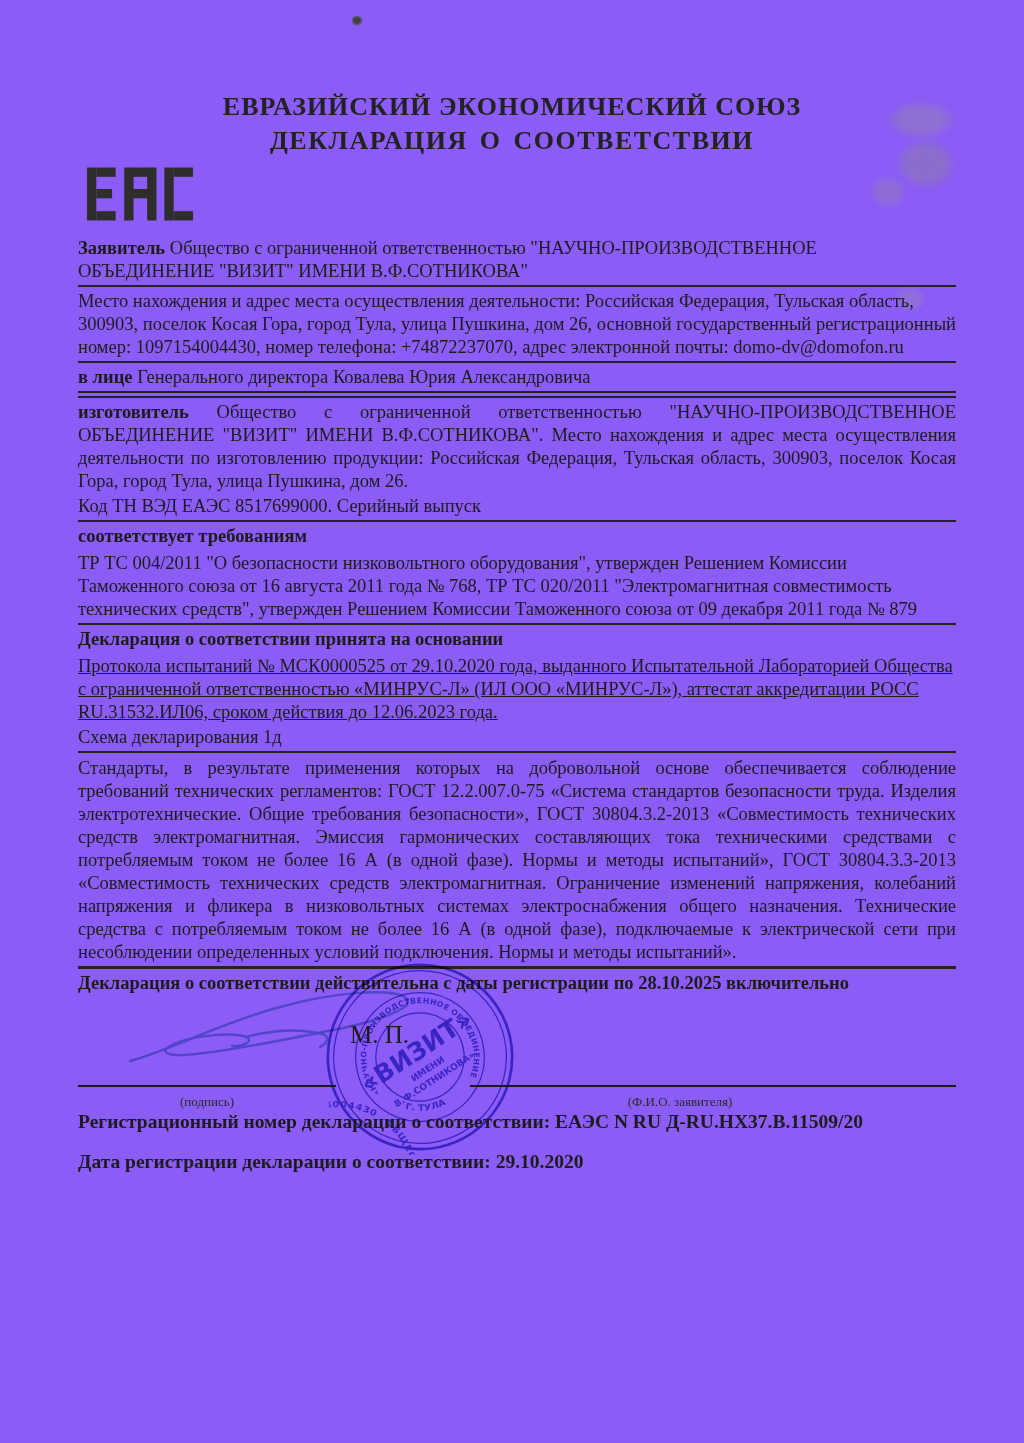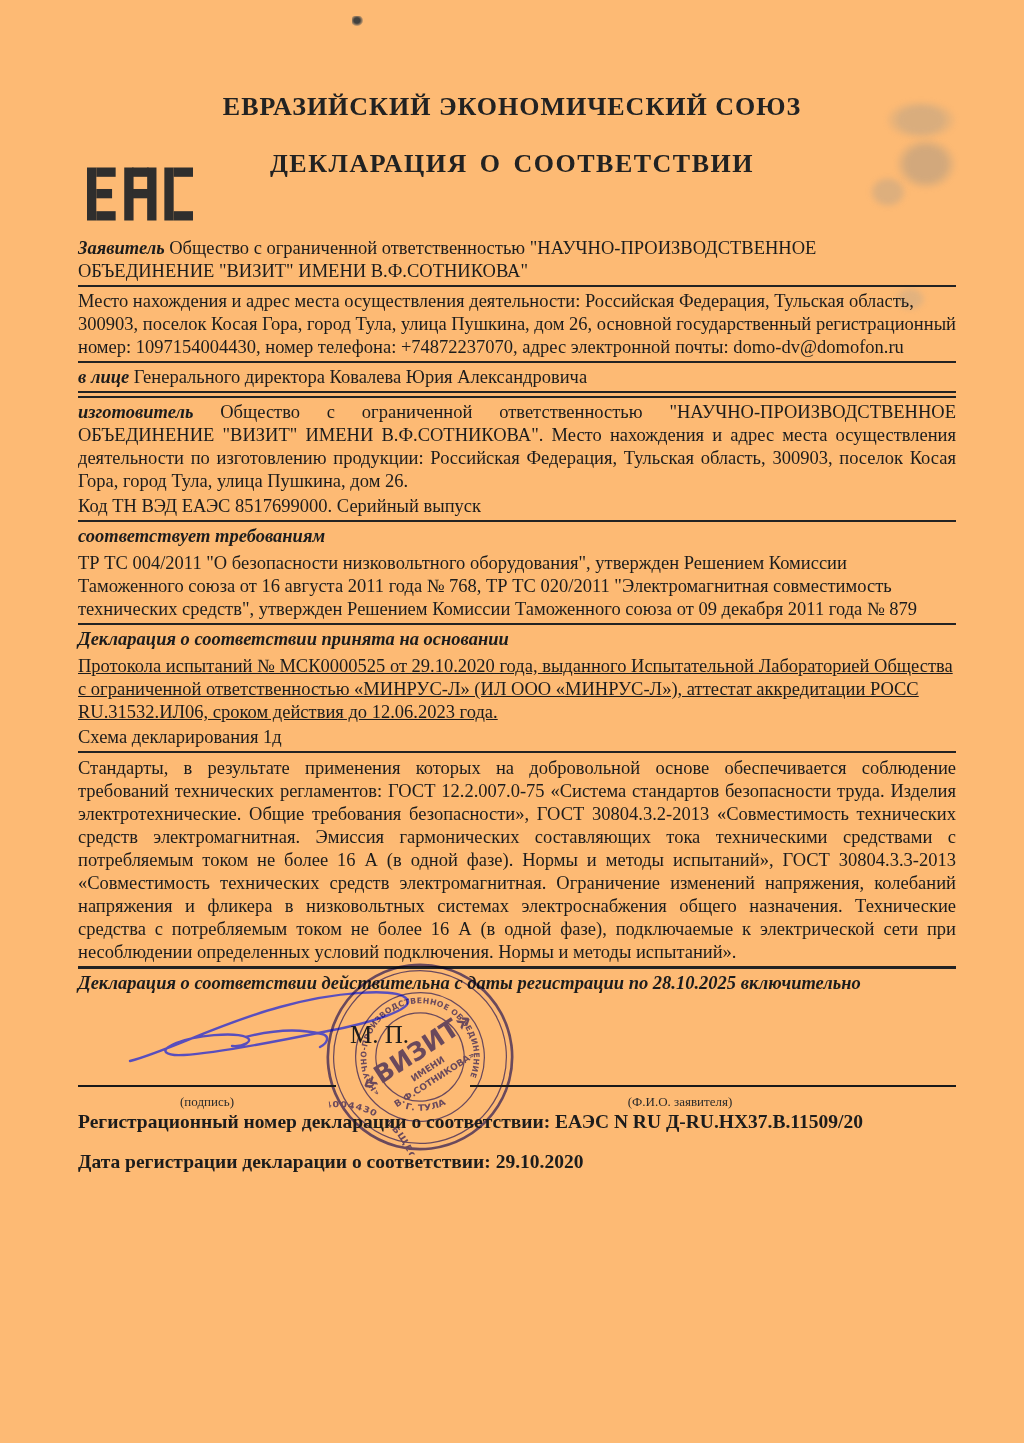--- a/index.html
+++ b/index.html
@@ -1,31 +1,31 @@
 <!DOCTYPE html>
 <html><head>
 <meta charset="utf-8">
 <style>
   html,body{margin:0;padding:0;background:#d9d9d4;}
   .page{
     position:relative;width:1024px;height:1443px;margin:0 auto;
-    background:#fdba74;overflow:hidden;color:#1c1c1c;
+    background:#8b5cf6;overflow:hidden;color:#1c1c1c;
     font-family:"Liberation Serif",serif;
   }
   
   .hdr{position:absolute;top:90px;left:0;width:100%;text-align:center;
        font-weight:bold;font-size:26px;line-height:34px;letter-spacing:1px;color:#222;}
-  .hdr .t2{letter-spacing:1.5px;word-spacing:4px;margin-top:23px;}
+  .hdr .t2{letter-spacing:1.5px;word-spacing:4px;}
   
   .eac{position:absolute;left:87px;top:158px;}
   
   .content{position:absolute;left:78px;top:237px;width:878px;font-size:18.5px;line-height:23px;}
   .para{margin:0 0 2px 0;}
   .just{text-align:justify;}
-  .b{font-weight:bold;font-style:italic;}
+  .b{font-weight:bold;}
   .mt4{margin-top:4px;} .mt6{margin-top:4px;text-decoration:underline;}
   .rule{height:2px;background:#232323;margin:2px 0 3px 0;}
   .rule.thick{height:3px;}
   
   .sigzone{position:relative;height:350px;margin-top:2px;}
   .sig-svg{position:absolute;left:46px;top:-12px;}
   .stamp{position:absolute;left:246px;top:-36px;width:192px;height:192px;
          mix-blend-mode:multiply;opacity:.9;transform:rotate(-7deg);}
   .mp{position:absolute;left:272px;top:26px;font-size:25px;}
   .signer{position:absolute;left:474px;top:28px;font-size:19.5px;width:340px;}

